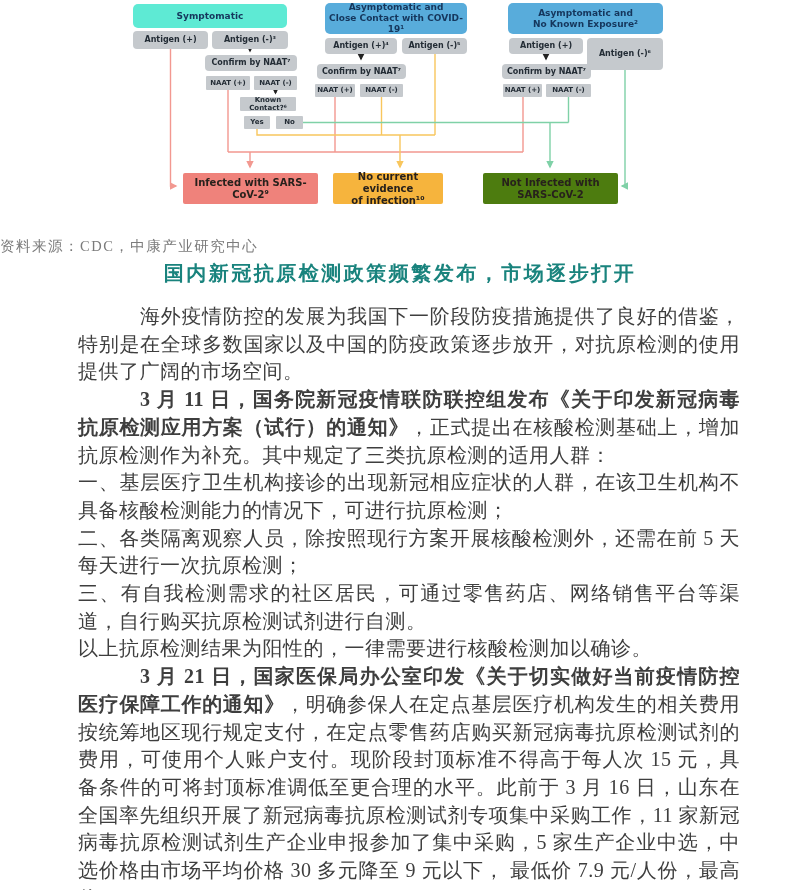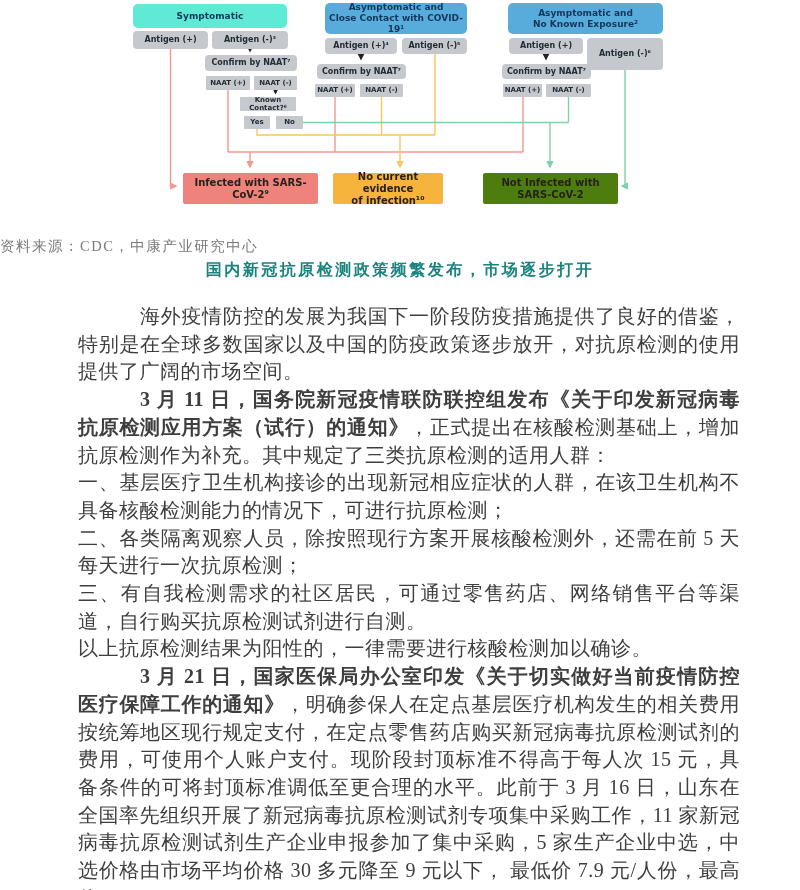--- a/index.html
+++ b/index.html
@@ -21,21 +21,21 @@
   .fcb.hdr { background:#58ACDB; color:#15365c; font-size:9px; border-radius:5px; }
   .fcb.sm  { font-size:7px; border-radius:1px; }
   .fcb.out { font-size:10px; border-radius:2px; color:#27211c; }
   
   .source-line {
     position:absolute; top:237px; left:0; width:100%; 
     font-size:14.5px; color:#7b7b7b; letter-spacing:1.5px;
   }
   .section-title {
     position:absolute; top:260px; left:0; width:100%; text-align:center;
-    font-size:16px; font-weight:bold; color:#19837D; letter-spacing:2.5px;
+    font-size:20px; font-weight:bold; color:#19837D; letter-spacing:2.5px;
   }
   .article {
     position:absolute; top:303px; left:78px; width:662px;
     font-size:20px; line-height:27.7px; color:#3e3e3e;
     text-align:justify; letter-spacing:0.5px;
   }
   .article p.indent { text-indent:62px; }
   .article span.b { font-weight:bold; }
 </style>
 </head>

